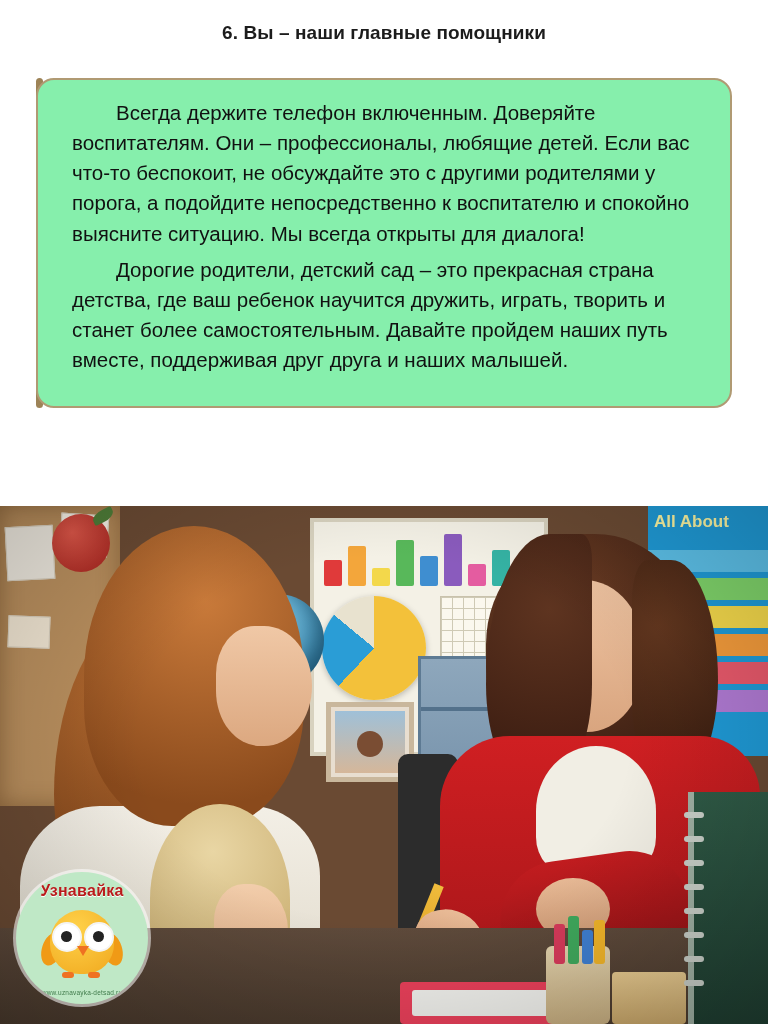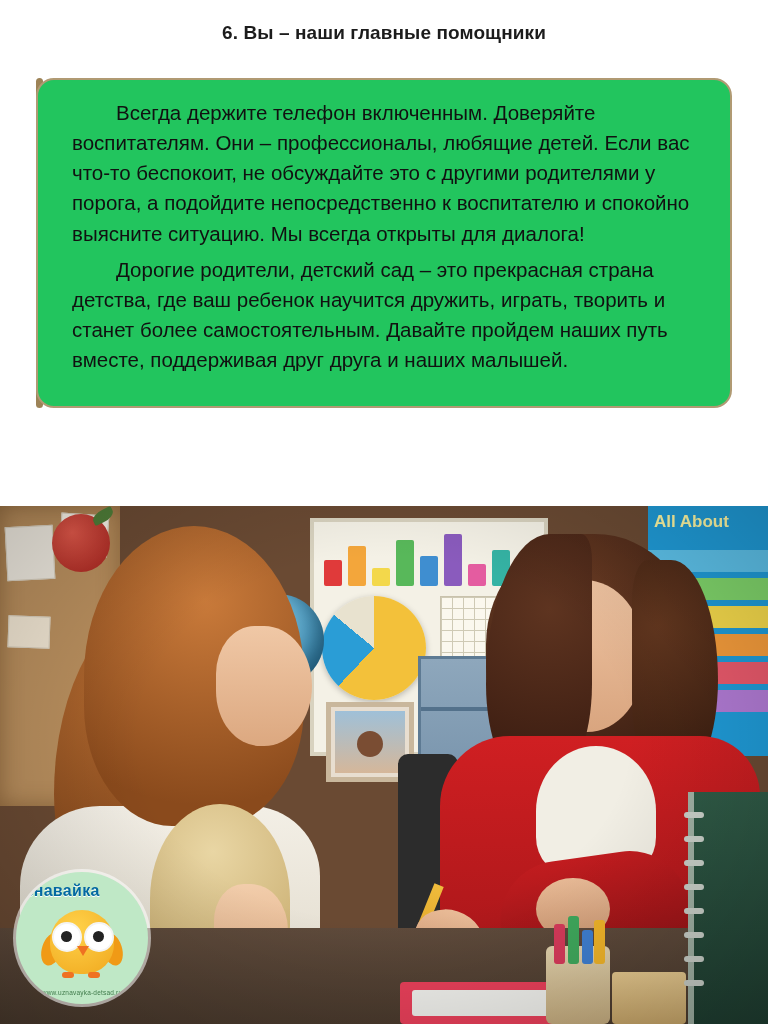--- a/index.html
+++ b/index.html
@@ -36,21 +36,21 @@
   }
 
   
   .card {
     position: absolute;
     top: 78px;
     left: 36px;
     width: 696px;
     min-height: 330px;
     box-sizing: border-box;
-    background: #22c55e;
+    background: #86efac;
     border: 2px solid #b09a73;
     border-radius: 18px;
     padding: 18px 34px 20px 34px;
   }
   
   .card-spine {
     position: absolute;
     top: 78px;
     left: 36px;
     width: 7px;
@@ -438,24 +438,24 @@
     width: 132px;
     height: 132px;
     border-radius: 50%;
     background: #bfe8c6;
     box-shadow: 0 0 0 3px rgba(255,255,255,.55);
     overflow: hidden;
   }
   .logo-title {
     position: absolute;
     left: 0; top: 10px; width: 132px;
-    text-align: left;
+    text-align: center;
     font-size: 16px;
     font-weight: bold;
-    color: #0369a1;
+    color: #b91c1c;
     text-shadow: 0 1px 0 #ffffff;
     letter-spacing: .3px;
   }
   .logo-sub {
     position: absolute;
     left: 0; bottom: 8px; width: 132px;
     text-align: center;
     font-size: 6.5px;
     color: #3f7a4a;
     letter-spacing: .2px;

